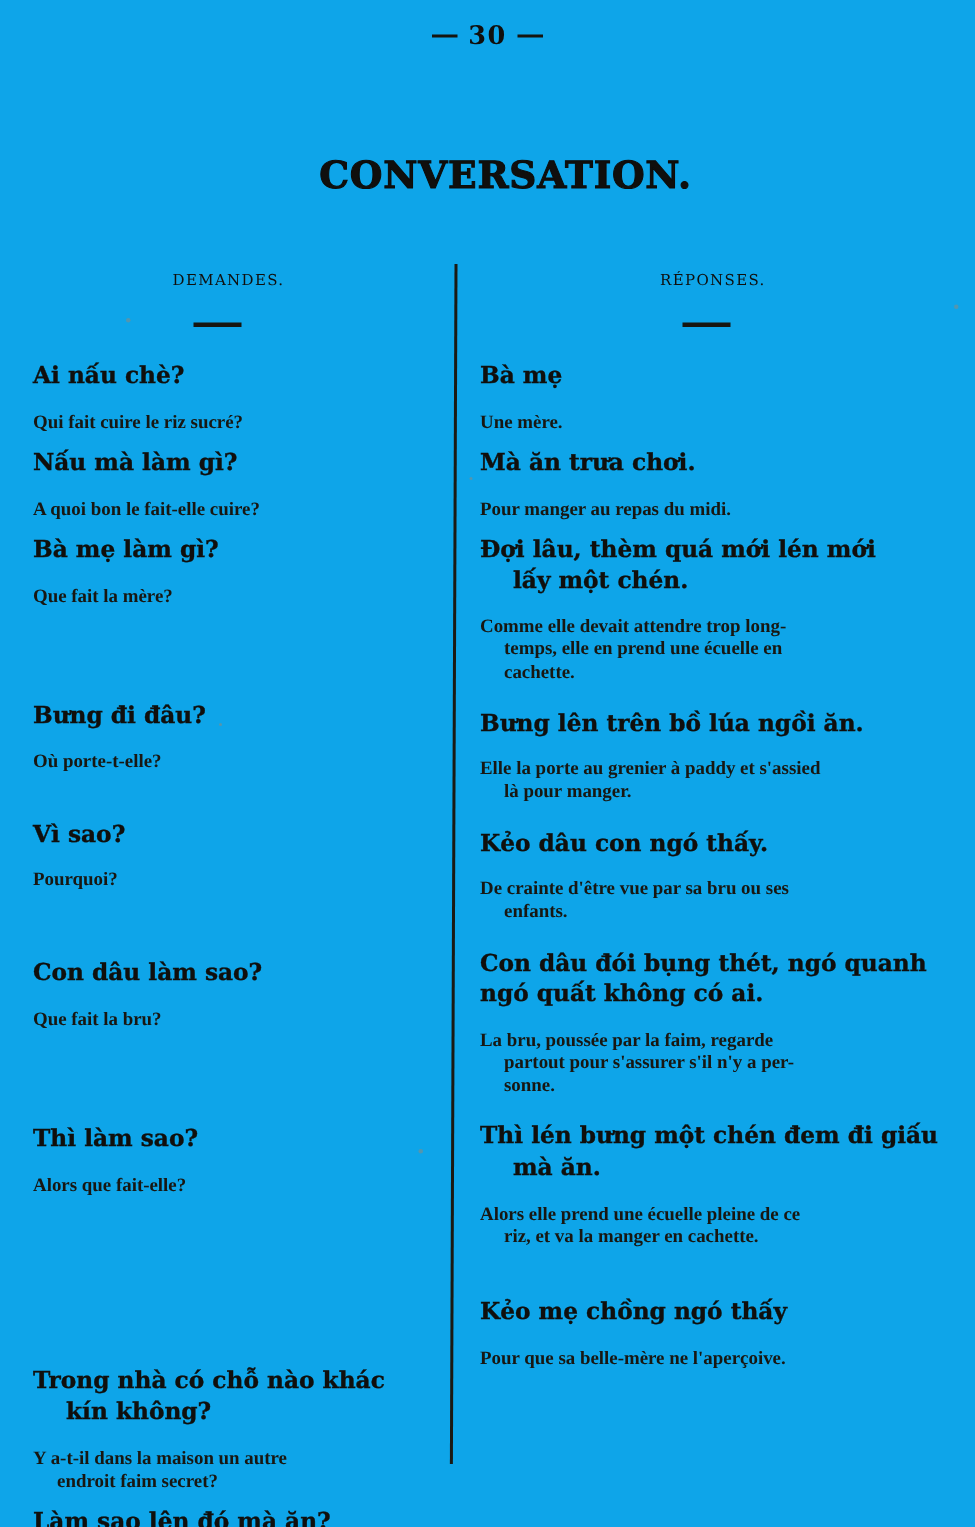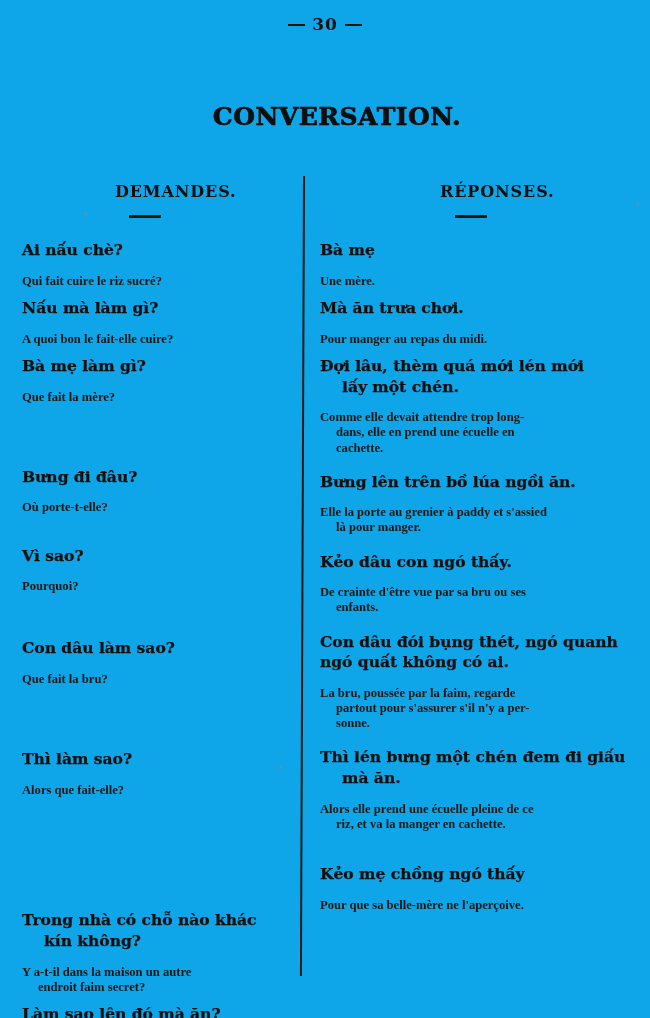--- a/index.html
+++ b/index.html
@@ -47,22 +47,22 @@
     font-weight: bold;
     font-size: 25px;
     letter-spacing: 0.5px;
     -webkit-text-stroke: 0.7px #0d0c0a;
   }
   
   .col-head {
     position: absolute;
     top: 182px;
     font-family: "DejaVu Serif", serif;
-    font-weight: bold;
-    font-size: 16px;
+    font-weight: normal;
+    font-size: 10px;
     letter-spacing: 0.9px;
   }
   .col-head.left  { left: 115px; }
   .col-head.right { left: 440px; }
   .head-rule {
     position: absolute;
     top: 215px;
     width: 32px;
     height: 3px;
     background: #171610;
@@ -226,21 +226,21 @@
     </div>
     <div class="gap-s"></div>
 
     <div class="entry">
       <p class="vn">
         <span>Đợi lâu, thèm quá mới lén mới</span>
         <span class="cont">lấy một chén.</span>
       </p>
       <p class="fr">
         <span>Comme elle devait attendre trop long-</span>
-        <span class="cont">dans, elle en prend une écuelle en</span>
+        <span class="cont">temps, elle en prend une écuelle en</span>
         <span class="cont">cachette.</span>
       </p>
     </div>
     <div class="gap-m"></div>
 
     <div class="entry">
       <p class="vn">Bưng lên trên bồ lúa ngồi ăn.</p>
       <p class="fr">
         <span>Elle la porte au grenier à paddy et s'assied</span>
         <span class="cont">là pour manger.</span>

